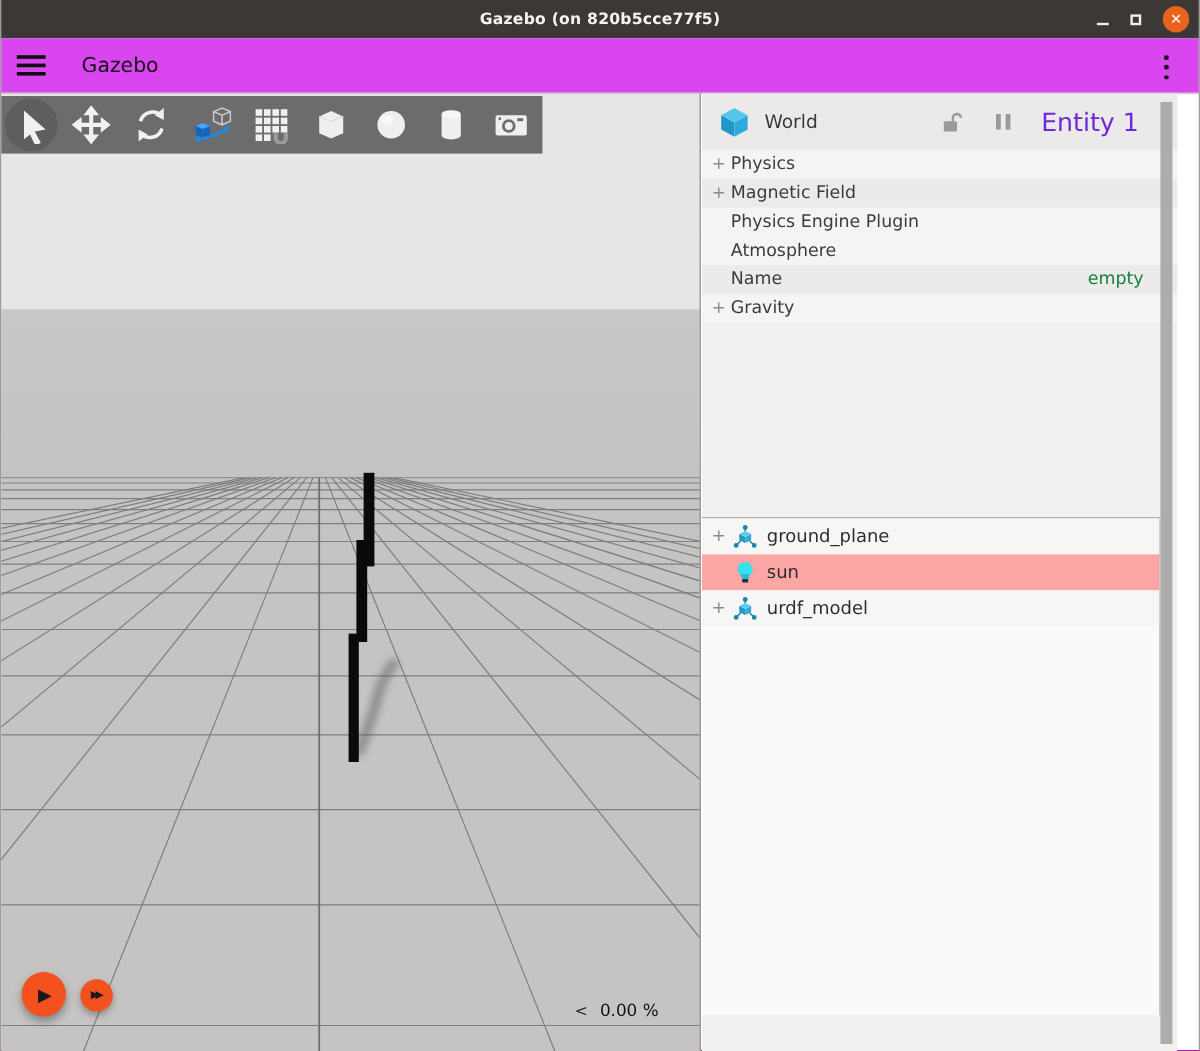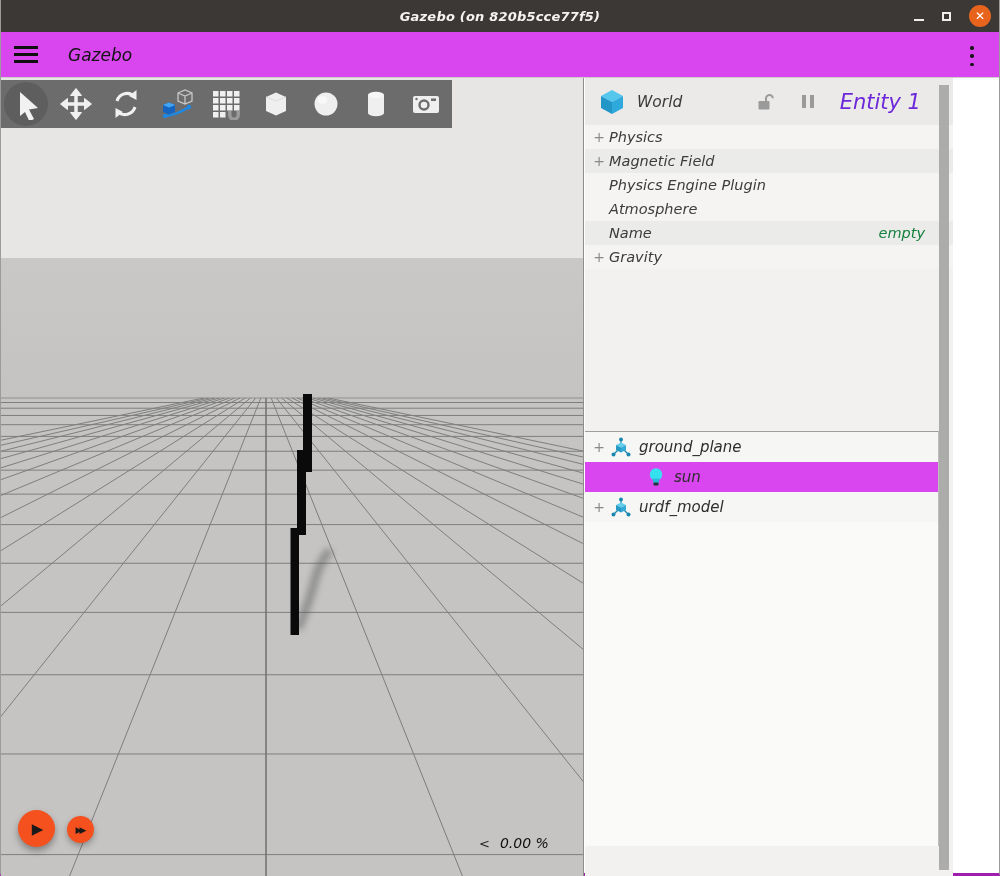--- a/index.html
+++ b/index.html
@@ -1,19 +1,19 @@
 <!DOCTYPE html>
 <html><head>
 <meta charset="utf-8">
 <style>
   * { margin:0; padding:0; box-sizing:border-box; }
   html,body { width:1000px; height:876px; overflow:hidden; }
   body { font-family:"DejaVu Sans","Liberation Sans",sans-serif; background:#ffffff; }
   .window { position:relative; width:1000px; height:876px; background:#ffffff;
-            border-left:1px solid #9b9b9b; border-right:1px solid #9b9b9b; border-bottom:3px solid #a21caf;font-style:italic; }
+            border-left:1px solid #9b9b9b; border-right:1px solid #9b9b9b; border-bottom:1px solid #a21caf; }
 
   
   .titlebar { position:absolute; left:0; top:0; width:100%; height:32px; background:#3b3835;
               display:flex; align-items:center; justify-content:center; }
   .titlebar-text { color:#f5f4f2; font-size:13px; font-weight:bold; letter-spacing:.2px; }
   .win-controls { position:absolute; right:8px; top:0; height:32px; display:flex; align-items:center; gap:18px; }
   .btn-min { width:10px; height:2px; background:#f0efed; margin-top:8px; }
   .btn-max { width:9px; height:9px; border:2px solid #f0efed; }
   .btn-close { width:22px; height:22px; border-radius:50%; background:#e8641c; color:#fff;
                display:flex; align-items:center; justify-content:center; font-size:12px; font-weight:bold; }
@@ -57,21 +57,21 @@
               display:flex; align-items:center; justify-content:center;
               box-shadow:0 3px 6px rgba(0,0,0,.3); cursor:pointer; }
   .play-btn span { color:#1a1a1a; font-size:15px; margin-left:2px; }
   .step-btn span { color:#1a1a1a; font-size:9px; letter-spacing:-3px; margin-right:2px; }
 
   .rtf { position:absolute; left:478px; top:757px; display:flex; align-items:center; gap:10px;
          font-size:14px; color:#111; }
   .rtf .chev { font-size:13px; color:#222; cursor:pointer; }
 
   
-  .panel { position:absolute; left:584px; top:0; width:368px; height:798px; background:#f2f1f0; }
+  .panel { position:absolute; left:584px; top:0; width:396px; height:798px; background:#f2f1f0; }
   .panel-header { height:47px; display:flex; align-items:center; background:#eceBea; background:#ebeae9; }
   .panel-header .world-title { font-size:15.5px; color:#3a3a3a; margin-left:12px; }
   .panel-header .spacer { flex:1; }
   .lock-icon { margin-right:26px; }
   .pause-icon { display:flex; gap:4px; margin-right:26px; cursor:pointer; }
   .pause-icon i { width:4px; height:13px; background:#9a9a9a; }
   .entity-label { font-size:21px; color:#6d28d9; margin-right:32px; }
   .world-cube { margin-left:14px; }
 
   .prop-row { height:24px; display:flex; align-items:center; font-size:14.5px; color:#3c3c3c; cursor:default; }
@@ -80,21 +80,21 @@
   .prop-plus { width:16px; text-align:center; color:#8a8a8a; font-size:14px; margin-left:6px; cursor:pointer; }
   .prop-label { margin-left:2px; }
   .prop-value { margin-left:auto; margin-right:28px; font-size:14.5px; color:#15803d; }
 
   .panel-fill { height:162px; background:#f2f1f0; }
 
   .entity-section { border-top:1px solid #9e9e9e; background:#fafaf9; height:415px;
                     border-right:1px solid #bdbdbc; margin-right:14px; }
   .ent-row { height:30px; display:flex; align-items:center; font-size:15px; color:#2e2e2e; cursor:pointer; }
   .ent-row.base { background:#f6f6f5; }
-  .ent-row.alt { background:#d946ef;padding-left:35px; }
+  .ent-row.alt { background:#fca5a5; }
   .ent-plus { width:16px; text-align:center; color:#8a8a8a; font-size:14px; margin-left:6px; }
   .ent-icon { width:24px; height:24px; margin-left:2px; display:flex; align-items:center; justify-content:center; }
   .ent-label { margin-left:6px; }
 
   .panel-scrollbar { position:absolute; right:4px; top:7px; width:10px; height:785px; background:#acacab;
                      cursor:pointer; }
 </style>
 </head>
 <body>
 

